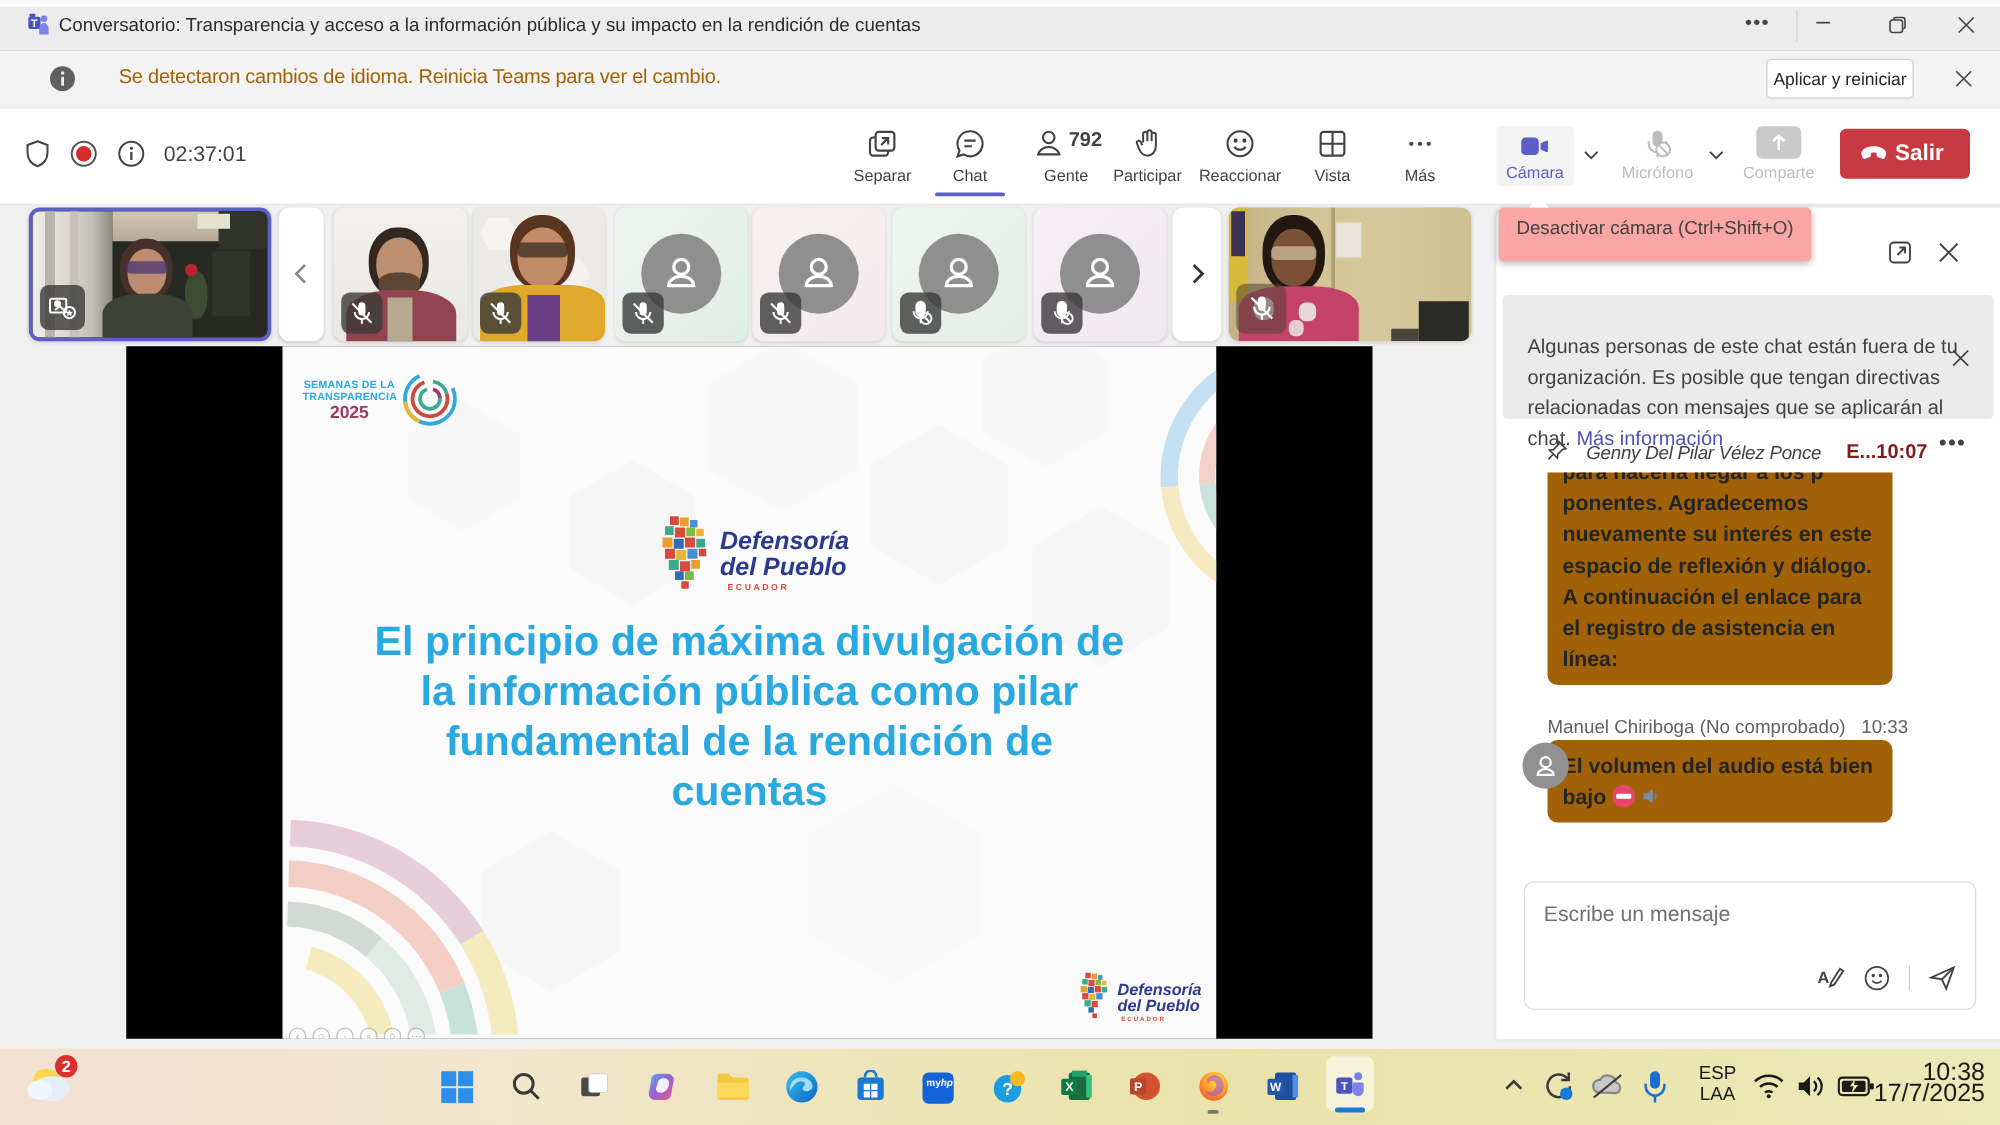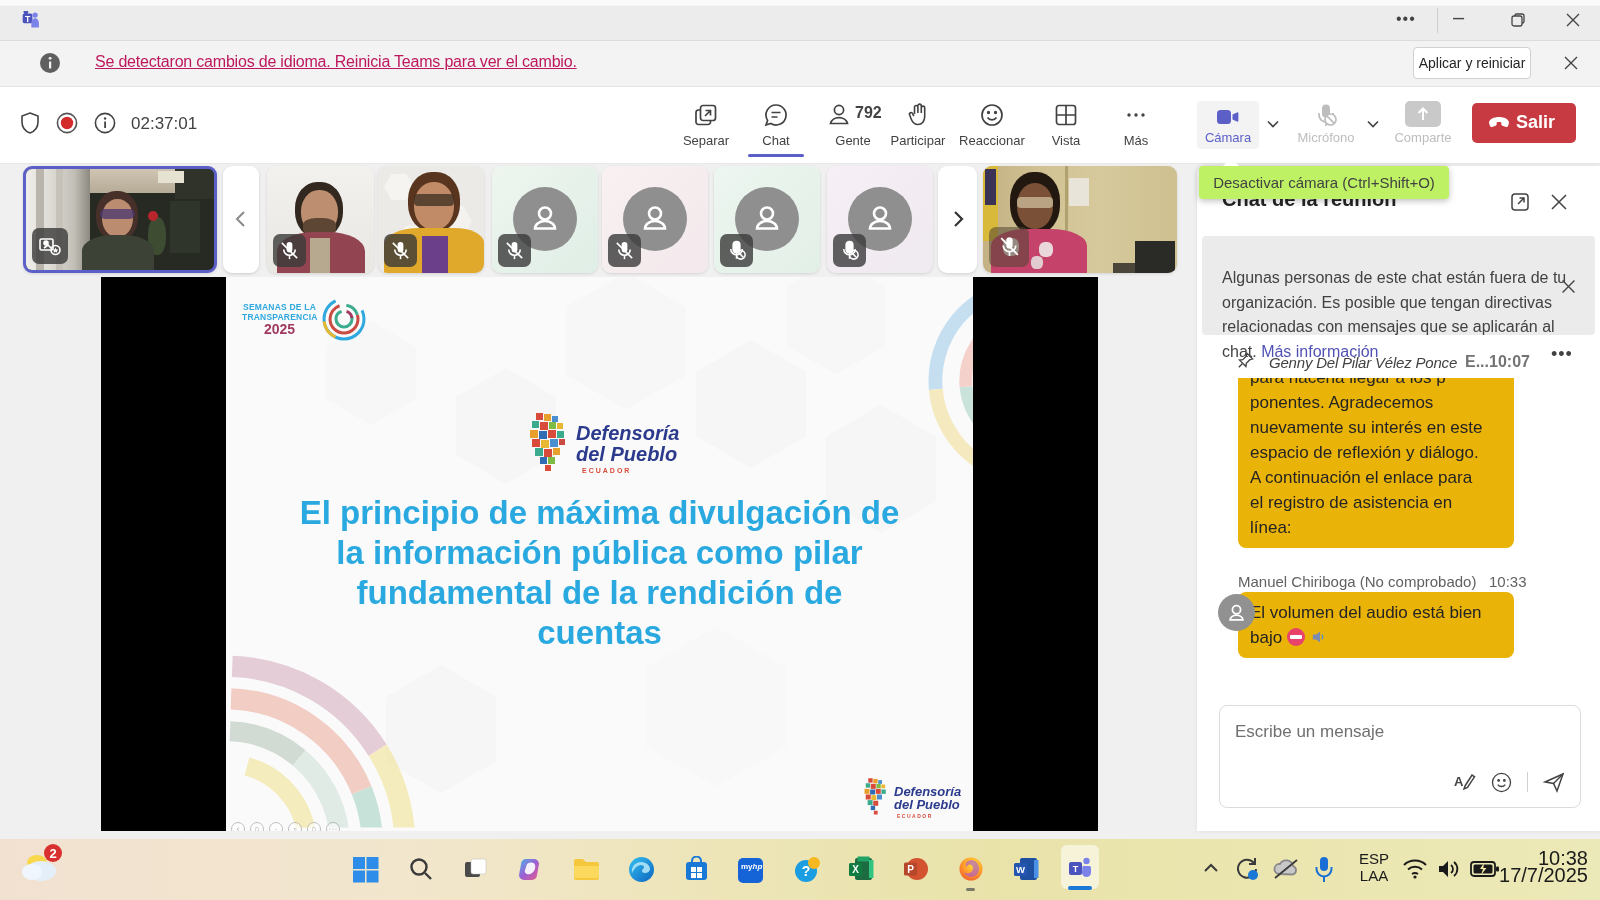--- a/index.html
+++ b/index.html
@@ -7,21 +7,21 @@
   .abs { position:absolute; }
   #root { position:relative; width:1600px; height:900px; background:#f0f0f0; }
 
   
   #titlebar { left:0; top:0; width:1600px; height:41px; background:linear-gradient(180deg,#fbfbfb 0,#fbfbfb 5px,#ececec 6px); border-bottom:1px solid #dcdcdc; }
   #titletext { left:47px; top:12px; font-size:15px; color:#2b2b2b; }
   .winbtn { color:#444; }
 
   
   #notif { left:0; top:41px; width:1600px; height:46px; background:#f3f3f3; border-bottom:1px solid #e3e3e3; }
-  #notiftext { left:95px; top:53px; font-size:16px; letter-spacing:-0.2px; color:#be185d;text-decoration:underline; }
+  #notiftext { left:95px; top:53px; font-size:16px; letter-spacing:-0.2px; color:#a16207; }
   #applybtn { left:1413px; top:47px; width:118px; height:32px; background:#fff; border:1px solid #d1d1d1; border-radius:4px; font-size:14px; color:#242424; text-align:center; line-height:30px; }
 
   
   #toolbar { left:0; top:87px; width:1600px; height:77px; background:#ffffff; border-bottom:1px solid #e8e8e8; }
   .tbtn { position:absolute; top:14px; width:70px; text-align:center; color:#424242; }
   .tbtn .lbl { font-size:13px; margin-top:4px; }
   .tbtn svg { display:block; margin:0 auto; }
   #timer { left:131px; top:114px; font-size:17px; color:#424242; }
 
   
@@ -35,35 +35,36 @@
   
   #stage { left:101px; top:277px; width:997px; height:554px; background:#000; }
   #slide { position:absolute; left:125px; top:0; width:747px; height:554px; background:#fafafa; overflow:hidden; }
   #slidetitle { position:absolute; left:0; top:216px; width:747px; text-align:center; font-weight:bold; font-size:33px; line-height:40px; color:#29a9e0; }
 
   
   #chatpanel { left:1197px; top:166px; width:403px; height:665px; background:#fff; border-radius:8px 0 0 0; box-shadow:0 0 4px rgba(0,0,0,0.08); }
   #chathead { position:absolute; left:25px; top:22px; font-size:20px; font-weight:bold; color:#242424; }
   #infobox { position:absolute; left:5px; top:70px; width:393px; height:99px; background:#ebebeb; border-radius:4px; }
   #infobox .txt { position:absolute; left:20px; top:6px; width:345px; font-size:16px; line-height:24.5px; color:#424242; white-space:nowrap;margin-top:24px; }
-  .bubble { position:absolute; left:41px; width:276px; background:#eab308; border-radius:8px; font-size:17px; line-height:25px; color:#242424; padding:8px 12px; }
-
-  
-  #tooltip { left:1199px; top:166px; width:250px; height:33px; background:#bef264; border-radius:4px; box-shadow:0 2px 6px rgba(0,0,0,0.25); font-size:15px; color:#424242; line-height:33px; text-align:center; z-index:50; }
+  .bubble { position:absolute; left:41px; width:276px; background:#a16207; border-radius:8px; font-size:17px; line-height:25px; color:#242424; padding:8px 12px;font-weight:bold; }
+
+  
+  #tooltip { left:1199px; top:166px; width:250px; height:43px; background:#fca5a5; border-radius:4px; box-shadow:0 2px 6px rgba(0,0,0,0.25); font-size:15px; color:#424242; line-height:33px; text-align:center; z-index:50; }
   #tooltipnotch { left:1223px; top:158px; width:0; height:0; border-left:8px solid transparent; border-right:8px solid transparent; border-bottom:8px solid #fff; z-index:51; }
 
   
   #taskbar { left:0; top:839px; width:1600px; height:61px;
     background:linear-gradient(90deg,#f2e1d1 0%,#f2e6cd 25%,#ede5b8 45%,#e9e3aa 62%,#ebe6b0 80%,#ece9b8 100%); }
 </style>
 </head>
 <body>
 <div id="root">
 
   <div class="abs" id="titlebar"></div>
+  <div class="abs" id="titletext">Conversatorio: Transparencia y acceso a la información pública y su impacto en la rendición de cuentas</div>
 
   <svg class="abs" style="left:14px;top:11px" width="26" height="20" viewBox="0 0 24 18">
     <rect x="8" y="2" width="9" height="9" rx="1.5" fill="#4b53bc"></rect>
     <text x="12.5" y="9.5" font-size="8" font-weight="bold" fill="#fff" text-anchor="middle">T</text>
     <circle cx="19.5" cy="3.5" r="2.4" fill="#7b83eb"></circle>
     <path d="M16 11 a3.5 4.5 0 0 1 7 0 v4 h-7 z" fill="#7b83eb"></path>
     <circle cx="11" cy="0.8" r="2.2" fill="#4b53bc"></circle>
   </svg>
   <div class="abs winbtn" style="left:1396px;top:10px;font-size:16px;letter-spacing:1px;">•••</div>
   <div class="abs" style="left:1437px;top:8px;width:1px;height:25px;background:#cfcfcf"></div>
@@ -469,21 +470,21 @@
       <svg style="position:absolute;right:18px;top:42px" width="17" height="17" viewBox="0 0 20 20" stroke="#424242" stroke-width="1.6">
         <path d="M3 3 L17 17 M17 3 L3 17"></path>
       </svg>
     </div>
 
     <svg style="position:absolute;left:39px;top:185px" width="19" height="19" viewBox="0 0 24 24" fill="none" stroke="#424242" stroke-width="1.7">
       <path d="M14 3 L21 10 L17.5 11 L13 15.5 L12.5 19.5 L4.5 11.5 L8.5 11 L13 6.5 Z"></path>
       <path d="M8 16 L3.5 20.5"></path>
     </svg>
     <div style="position:absolute;left:72px;top:188px;font-size:15px;letter-spacing:-0.2px;color:#424242;font-style:italic;">Genny Del Pilar Vélez Ponce</div>
-    <div style="position:absolute;left:268px;top:187px;font-size:16px;font-weight:bold;color:#737373;">E...10:07</div>
+    <div style="position:absolute;left:280px;top:187px;font-size:16px;font-weight:bold;color:#7f1d1d;">E...10:07</div>
     <div style="position:absolute;left:354px;top:178px;font-size:18px;color:#424242;letter-spacing:1px;">•••</div>
 
     <div style="position:absolute;left:0;top:212px;width:403px;height:280px;overflow:hidden;">
       <div class="bubble" style="top:-21px;width:276px;white-space:nowrap;">para hacerla llegar a los p<br>ponentes. Agradecemos<br>nuevamente su interés en este<br>espacio de reflexión y diálogo.<br>A continuación el enlace para<br>el registro de asistencia en<br>línea:</div>
     </div>
     <div style="position:absolute;left:41px;top:407px;font-size:15px;color:#616161;">Manuel Chiriboga (No comprobado)</div>
     <div style="position:absolute;left:292px;top:407px;font-size:15px;color:#616161;">10:33</div>
     <div style="position:absolute;left:21px;top:428px;width:37px;height:37px;border-radius:50%;background:#919191;z-index:6;"></div>
     <svg style="position:absolute;left:28px;top:435px;z-index:7" width="23" height="23" viewBox="0 0 34 34" fill="none" stroke="#fff" stroke-width="2.6">
       <circle cx="17" cy="13" r="6"></circle>

